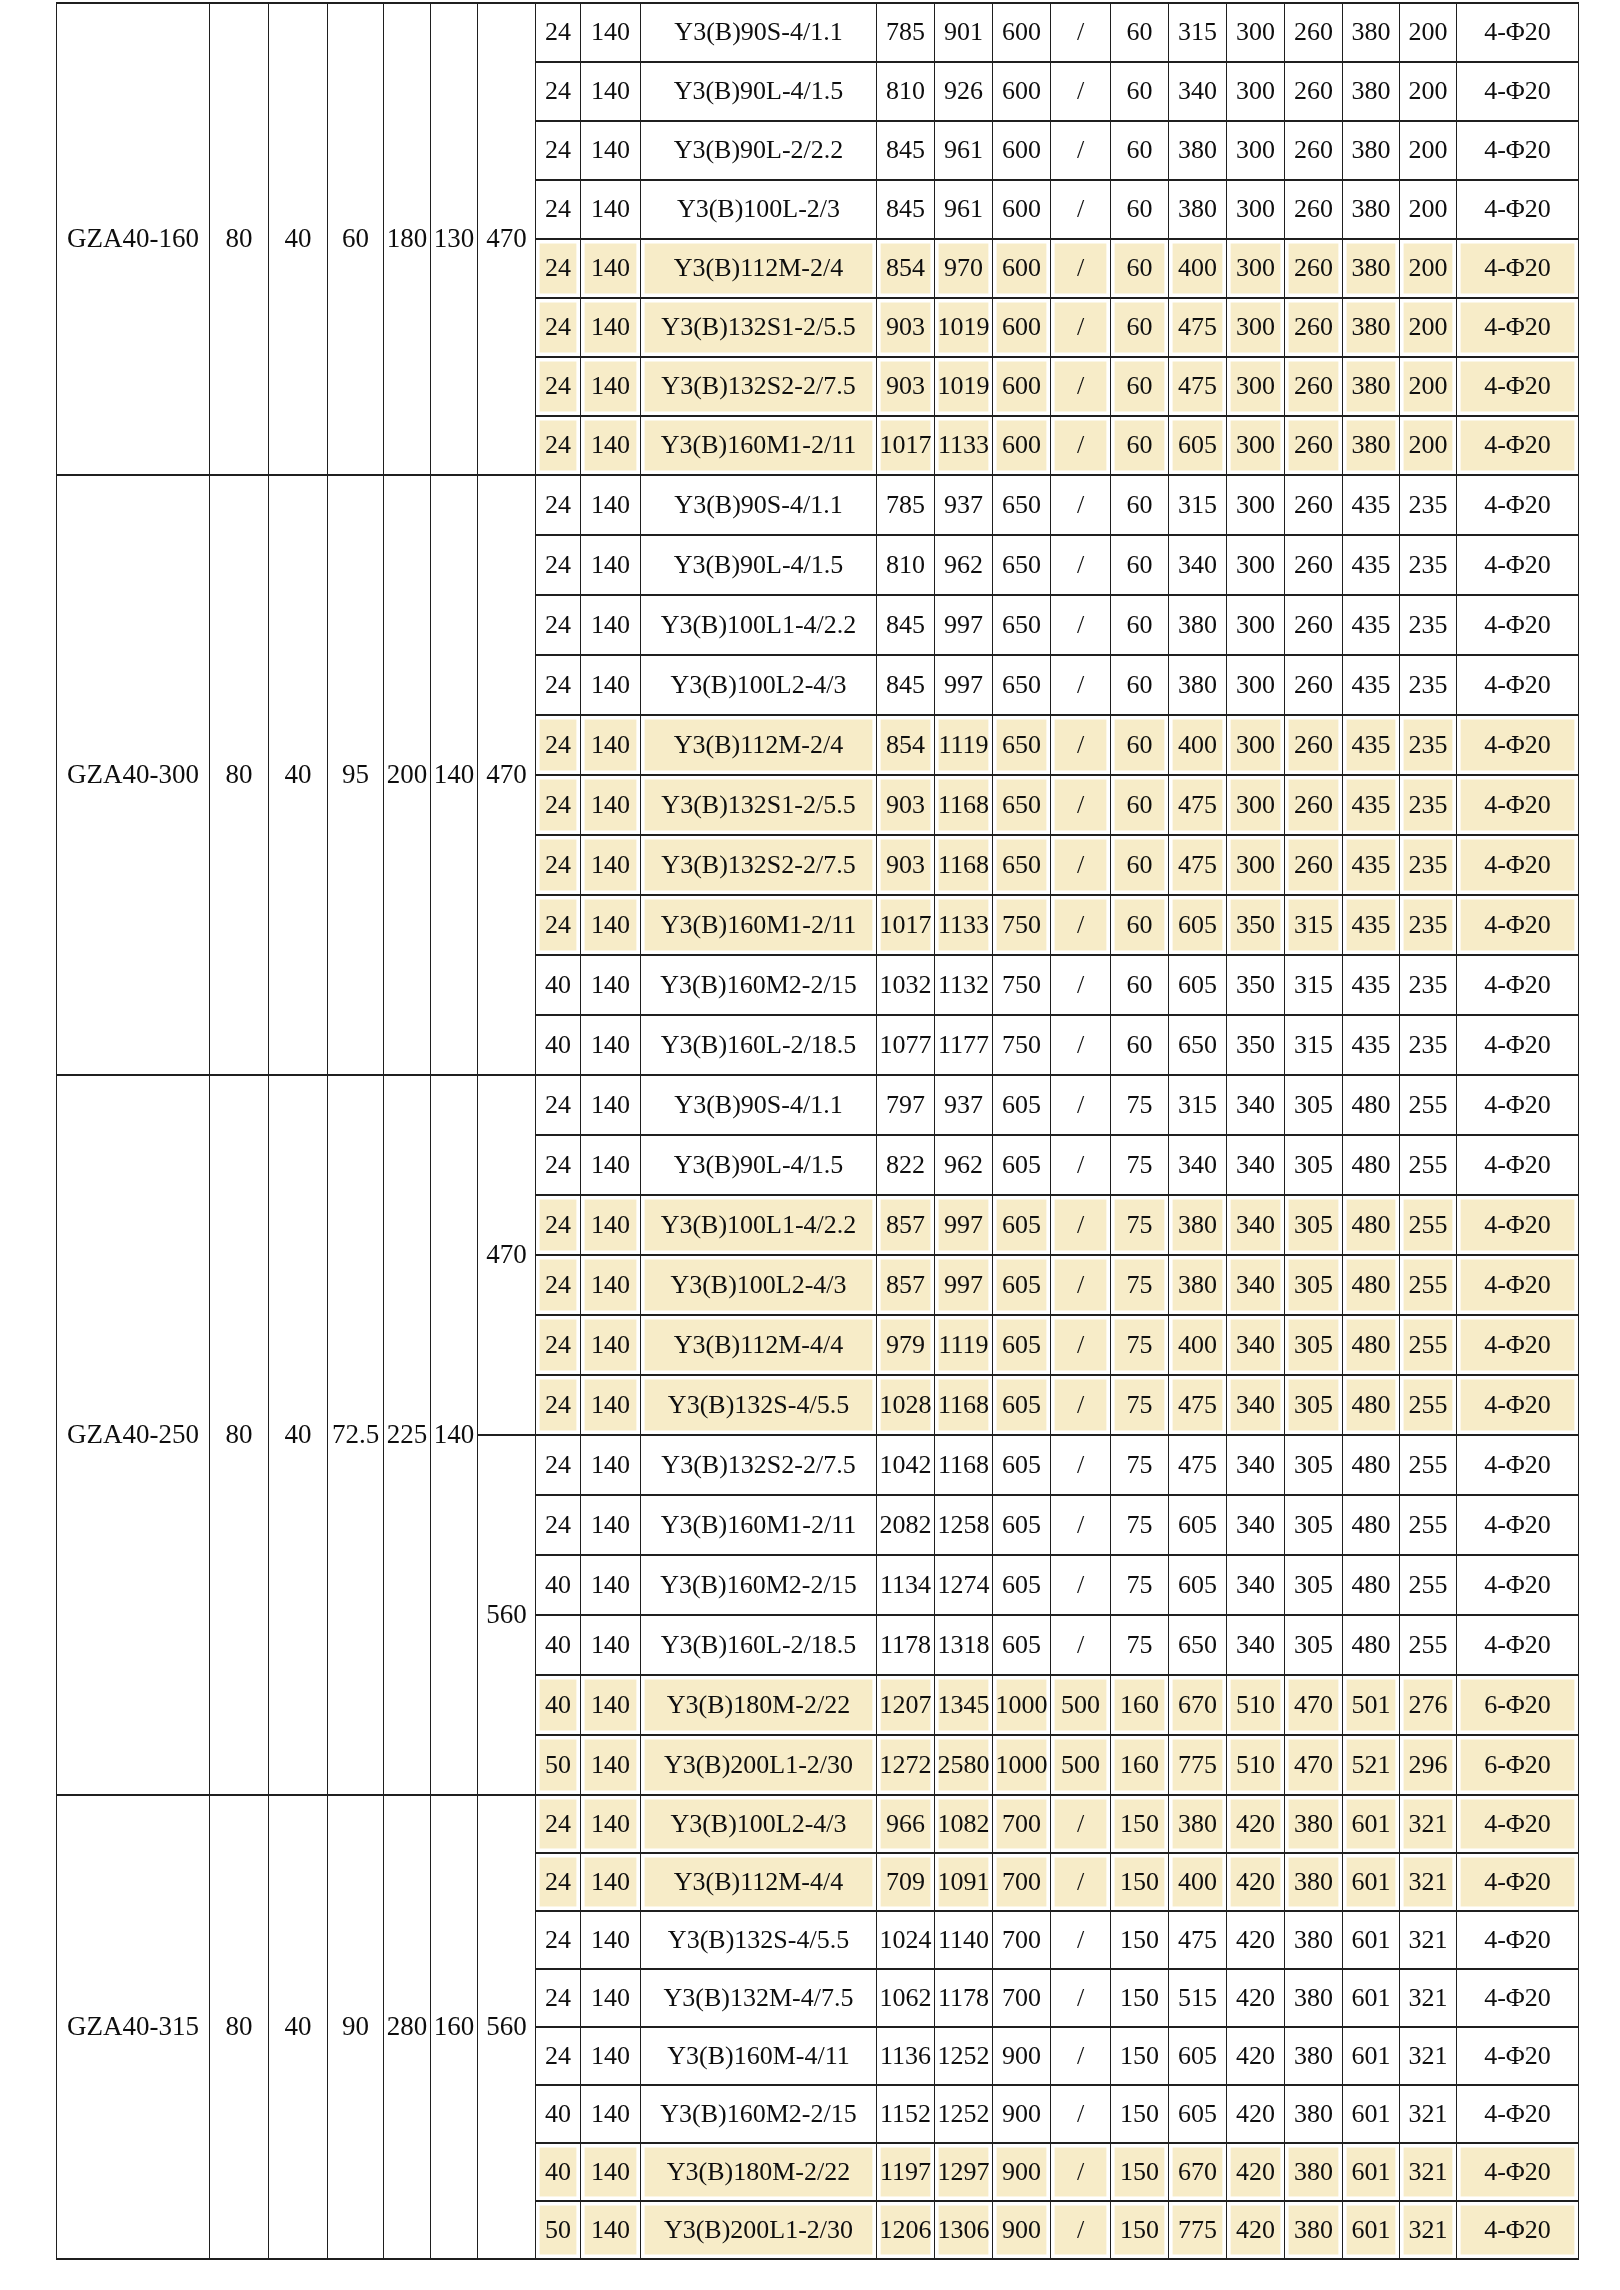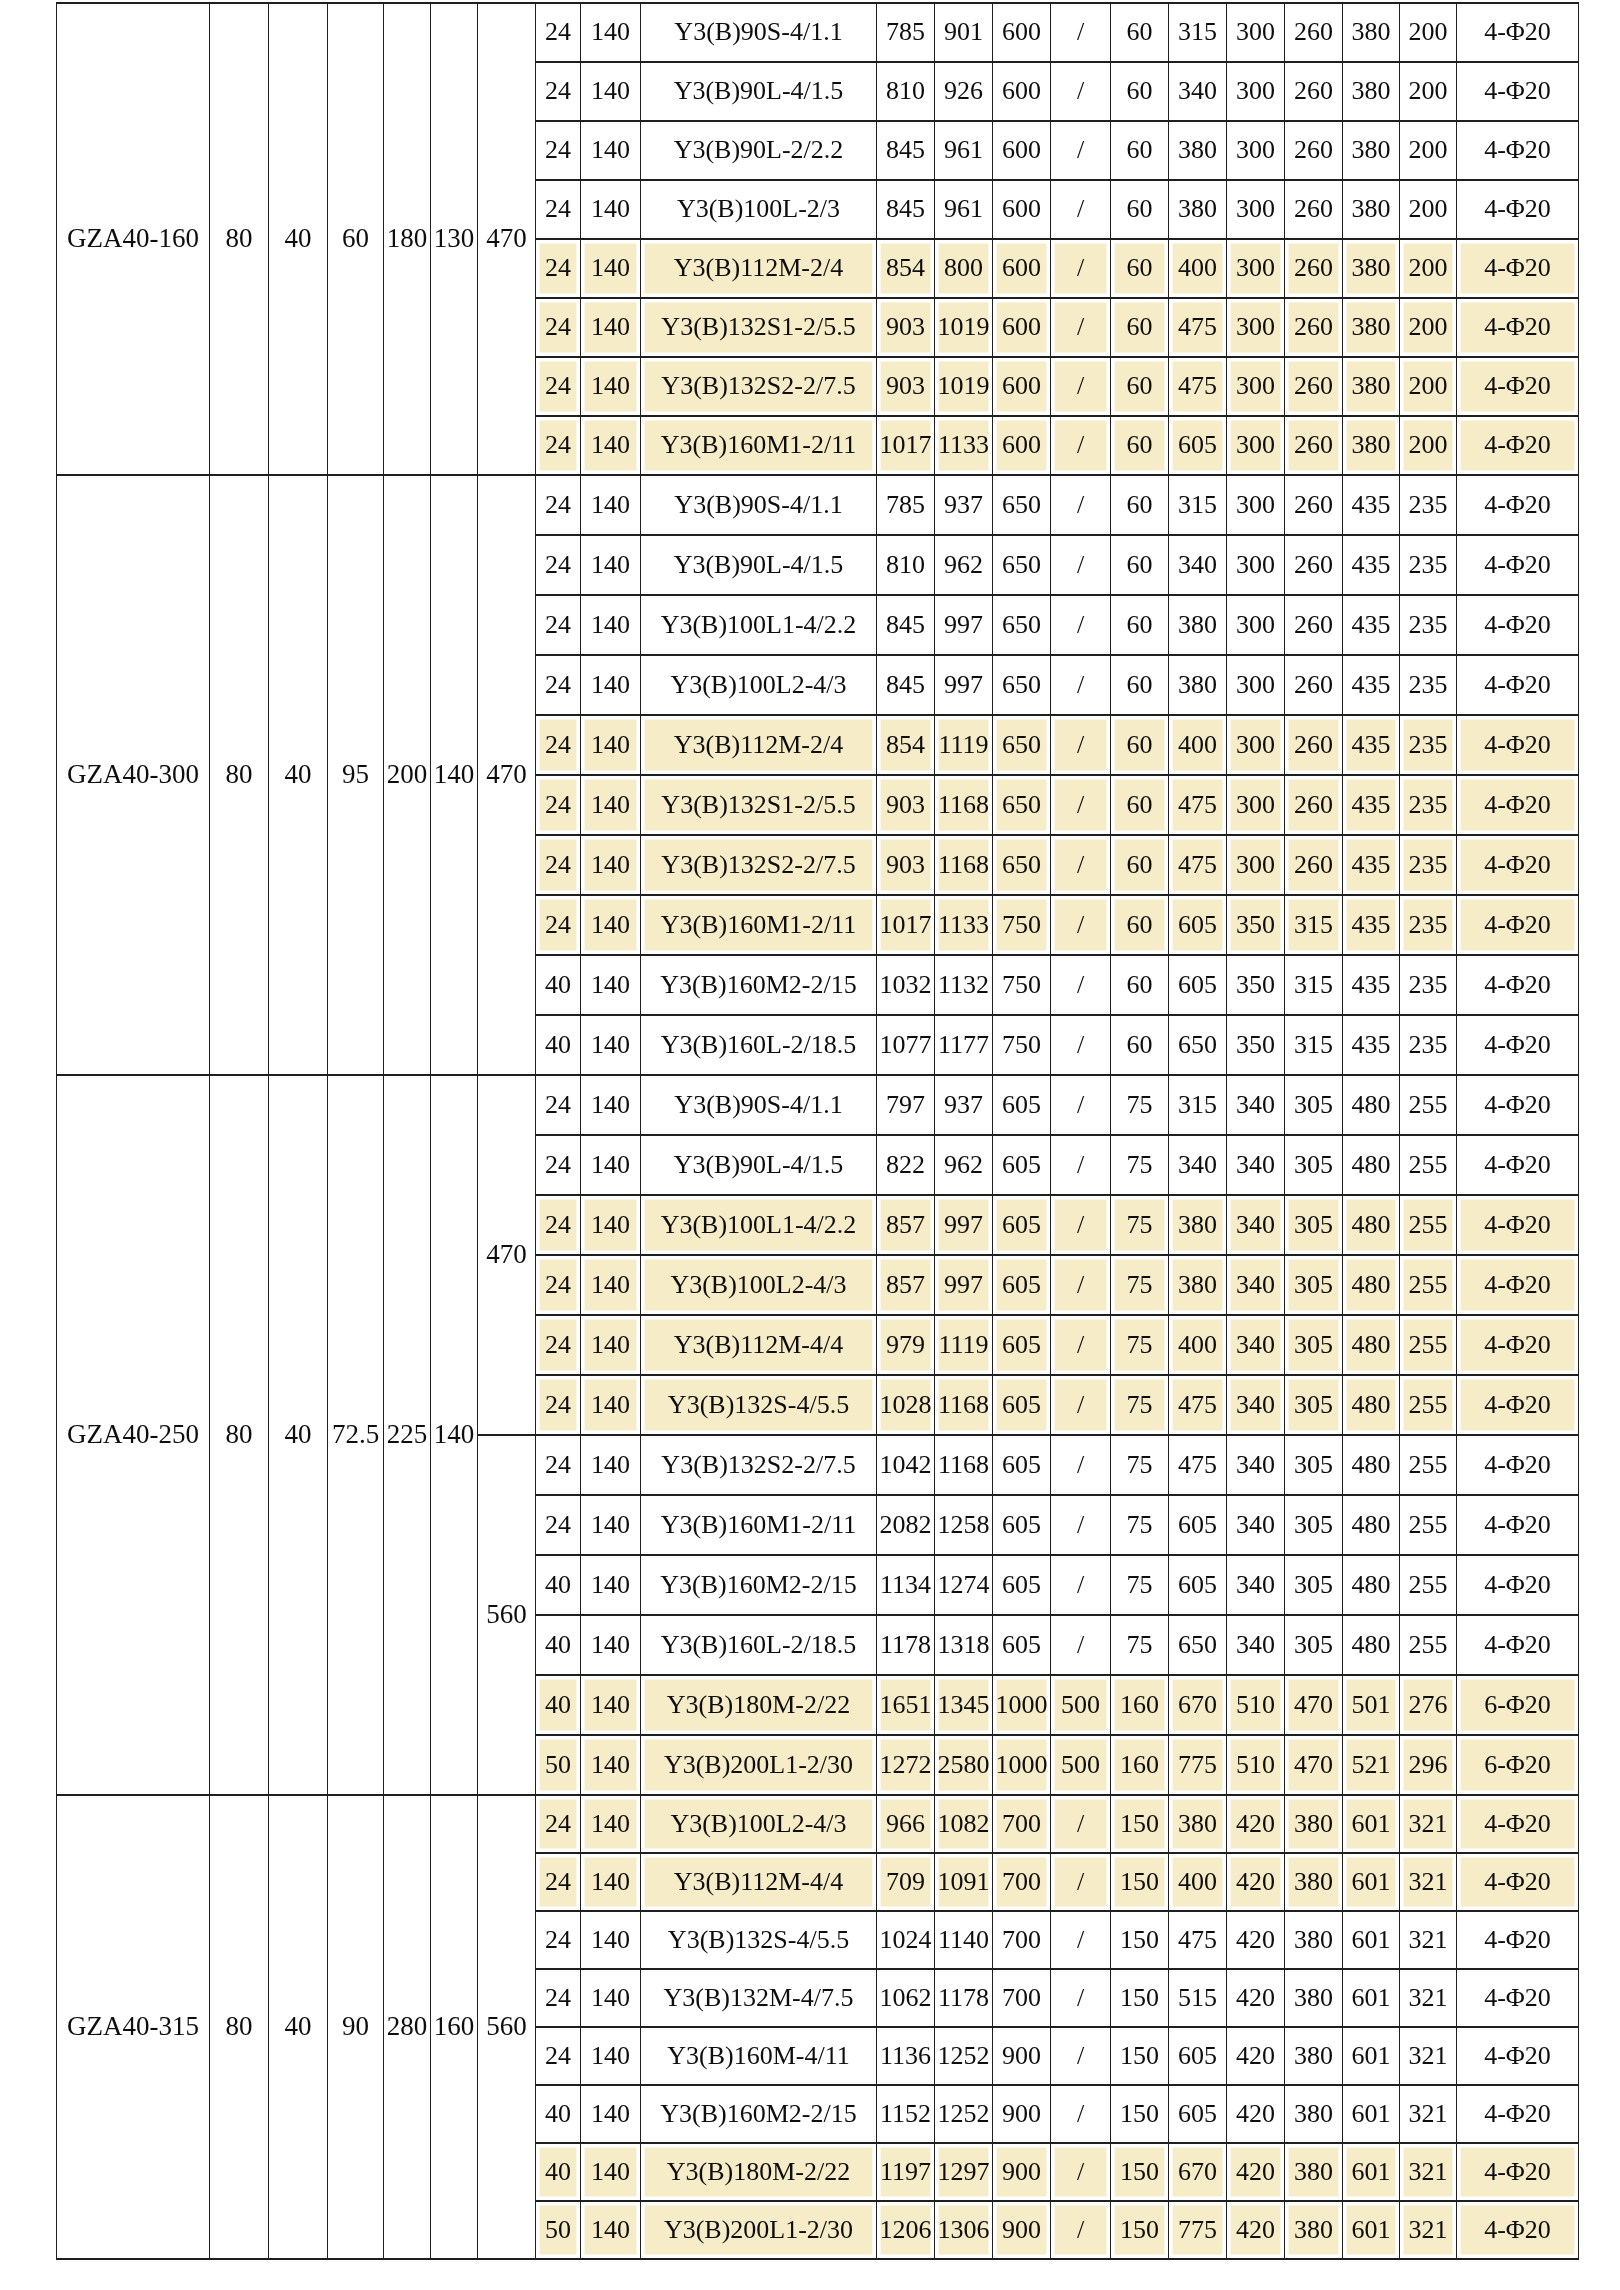--- a/index.html
+++ b/index.html
@@ -126,21 +126,21 @@
           <td>260</td>
           <td>380</td>
           <td>200</td>
           <td>4-Φ20</td>
         </tr>
         <tr class="s0">
           <td class="hl">24</td>
           <td class="hl">140</td>
           <td class="hl">Y3(B)112M-2/4</td>
           <td class="hl">854</td>
-          <td class="hl">800</td>
+          <td class="hl">970</td>
           <td class="hl">600</td>
           <td class="hl">/</td>
           <td class="hl">60</td>
           <td class="hl">400</td>
           <td class="hl">300</td>
           <td class="hl">260</td>
           <td class="hl">380</td>
           <td class="hl">200</td>
           <td class="hl">4-Φ20</td>
         </tr>
@@ -524,21 +524,21 @@
           <td>340</td>
           <td>305</td>
           <td>480</td>
           <td>255</td>
           <td>4-Φ20</td>
         </tr>
         <tr class="s2">
           <td class="hl">40</td>
           <td class="hl">140</td>
           <td class="hl">Y3(B)180M-2/22</td>
-          <td class="hl">1651</td>
+          <td class="hl">1207</td>
           <td class="hl">1345</td>
           <td class="hl">1000</td>
           <td class="hl">500</td>
           <td class="hl">160</td>
           <td class="hl">670</td>
           <td class="hl">510</td>
           <td class="hl">470</td>
           <td class="hl">501</td>
           <td class="hl">276</td>
           <td class="hl">6-Φ20</td>

